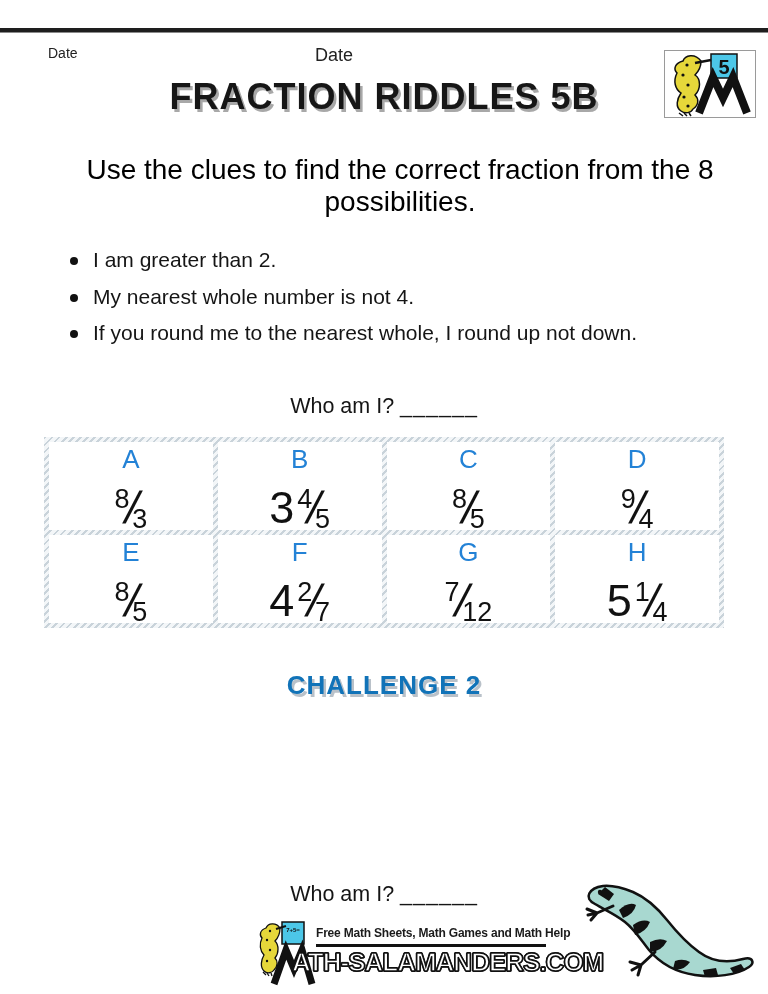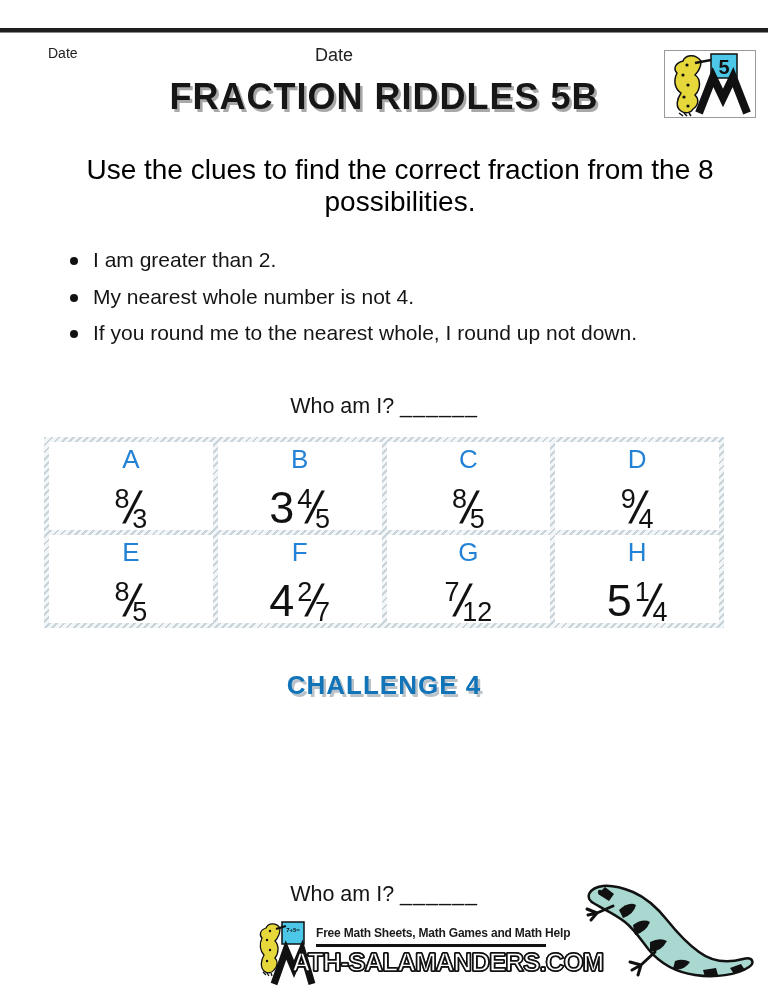--- a/index.html
+++ b/index.html
@@ -149,21 +149,21 @@
     <div class="cell">
       <span class="letter">G</span>
       <span class="fraction"><span class="fnum">7</span><span class="slash">/</span><span class="fden">12</span></span>
     </div>
     <div class="cell">
       <span class="letter">H</span>
       <span class="fraction"><span class="whole">5</span><span class="fnum">1</span><span class="slash">/</span><span class="fden">4</span></span>
     </div>
   </div>
 
-  <h2 class="challenge-heading ch2">CHALLENGE 4</h2>
+  <h2 class="challenge-heading ch2">CHALLENGE 2</h2>
 
 
   <div class="who-line who2">
     <span>Who am I?</span>
     <span class="answer-blank">______</span>
   </div>
 
   <div class="footer-logo">
     <svg viewBox="0 0 62 68" width="62" height="68">
       <rect x="26" y="2" width="22" height="22" fill="#4cc7e8" stroke="#111" stroke-width="1.5"></rect>

